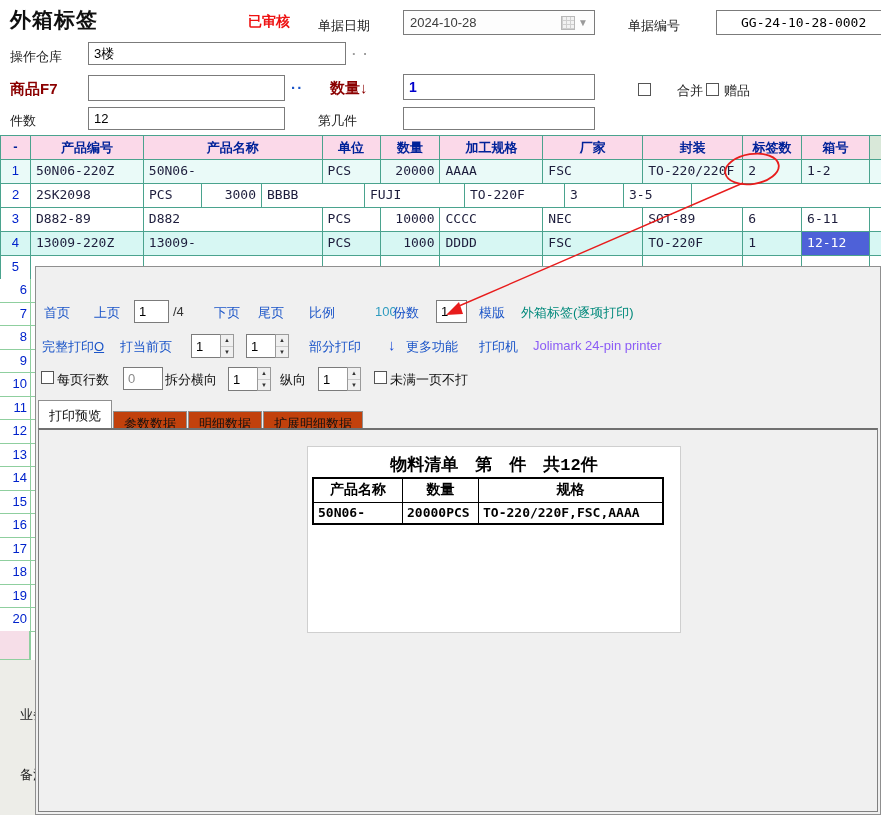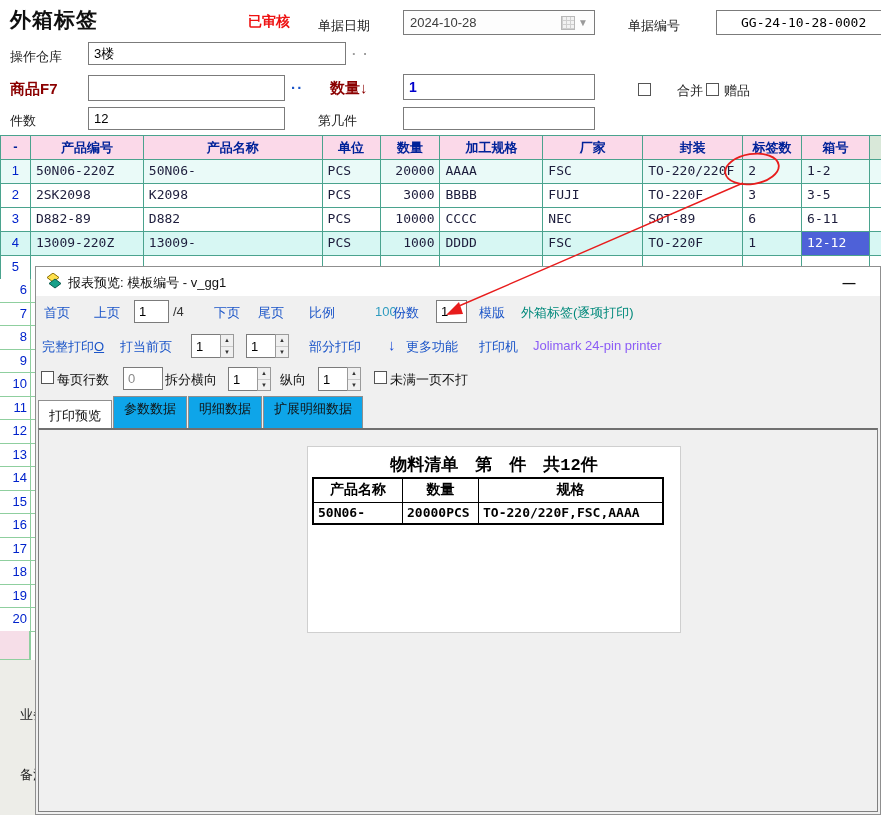--- a/index.html
+++ b/index.html
@@ -62,21 +62,21 @@
   .tb-input { position:absolute; border:1px solid #7b7b7b; background:#fff; font-size:13px; padding:0 4px; outline:none; font-family:"Liberation Sans",sans-serif; }
   .spin { position:absolute; width:43px; height:24px; display:flex; }
   .spin input { width:29px; height:100%; border:1px solid #7b7b7b; border-right:none; padding:0 4px; font-size:13px; outline:none; }
   .spin-btns { width:14px; display:flex; flex-direction:column; border:1px solid #9a9a9a; }
   .sb { flex:1; background:#f0f0f0; font-size:6px; color:#333; text-align:center; line-height:10px; border-bottom:1px solid #c9c9c9; }
   .sb:last-child { border-bottom:none; }
   .blue-arrow { color:#1d4ed8; font-weight:bold; font-size:15px; }
   .accel { text-decoration:underline; }
 
   .tabs { position:absolute; left:2px; top:133px; height:28px; display:flex; align-items:flex-end; }
-  .tab { border:1px solid #8f8f8f; border-bottom:none; background:#0ea5e9; padding:3px 10px 4px 10px; height:32px; margin-right:1px; color:#111; }
+  .tab { border:1px solid #8f8f8f; border-bottom:none; background:#c2410c; padding:3px 10px 4px 10px; height:17px; margin-right:1px; color:#111; }
   .tab.active { background:#fff; height:28px; padding-top:6px; position:relative; z-index:2; }
 
   .pane { position:absolute; left:2px; right:2px; top:161px; bottom:2px; background:#f0f0f0; border:1px solid #808080; border-top:2px solid #707070; }
   .page { position:absolute; left:271px; top:179px; width:374px; height:187px; background:#fff; border:1px solid #cfcfcf; }
   .pv-title { position:absolute; left:0; top:6px; width:100%; text-align:center; font-weight:bold; font-size:17px; color:#000;
     font-family:Liberation Mono, monospace; }
   .pv-table { position:absolute; left:4px; top:30px; width:352px; border:2px solid #000; }
   .pv-row { display:flex; }
   .pv-row.hd { border-bottom:1px solid #000; }
   .pvc { border-right:1px solid #000; padding:2px 4px 3px 4px; font-family:"DejaVu Sans Mono", monospace;
@@ -146,21 +146,20 @@
     <div class="gc w5">AAAA</div>
     <div class="gc w6">FSC</div>
     <div class="gc w7">TO-220/220F</div>
     <div class="gc w8">2</div>
     <div class="gc w9">1-2</div>
     <div class="gc w10"></div>
   </div>
   <div class="grow r-wh">
     <div class="gc w0 rownum">2</div>
     <div class="gc w1">2SK2098</div>
-    <div class="gc w2">K2098</div>
     <div class="gc w3">PCS</div>
     <div class="gc w4 rt">3000</div>
     <div class="gc w5">BBBB</div>
     <div class="gc w6">FUJI</div>
     <div class="gc w7">TO-220F</div>
     <div class="gc w8">3</div>
     <div class="gc w9">3-5</div>
     <div class="gc w10"></div>
   </div>
   <div class="grow r-wh">
@@ -252,28 +251,20 @@
     </div>
 </div>
 <div class="abs vline"></div>
 <div class="abs pinkcell"></div>
 <div class="abs botleft" style="background:#ededE8;">
   <div class="botlab" style="top:46px;">业务</div>
   <div class="botlab" style="top:106px;">备注</div>
 </div>
 
 <div class="abs dialog">
-  <div class="titlebar">
-    <svg class="dlg-ic" width="16" height="16" viewBox="0 0 16 16">
-      <polygon points="7,0 13,4.5 7,9 1,4.5" fill="#ffe14d" stroke="#8a6d00" stroke-width="1"></polygon>
-      <polygon points="9,6 15,10.5 9,15 3,10.5" fill="#18a089" stroke="#0a5a4c" stroke-width="1"></polygon>
-    </svg>
-    <span class="dlg-title">报表预览: 模板编号 - v_gg1</span>
-    <span class="minbtn">—</span>
-  </div>
 
   <span class="tlink" style="left:8px; top:37px;">首页</span>
   <span class="tlink" style="left:58px; top:37px;">上页</span>
   <input class="tb-input" style="left: 98px; top: 33px; width: 35px; height: 23px;" value="1">
   <span class="abs" style="left:137px; top:37px; color:#333;">/4</span>
   <span class="tlink" style="left:178px; top:37px;">下页</span>
   <span class="tlink" style="left:222px; top:37px;">尾页</span>
   <span class="tlink" style="left:273px; top:37px;">比例</span>
   <span class="tlink tval-scale" style="left:315px; top:37px;">100</span>
   <span class="tlink" style="left:357px; top:37px;">份数</span>

